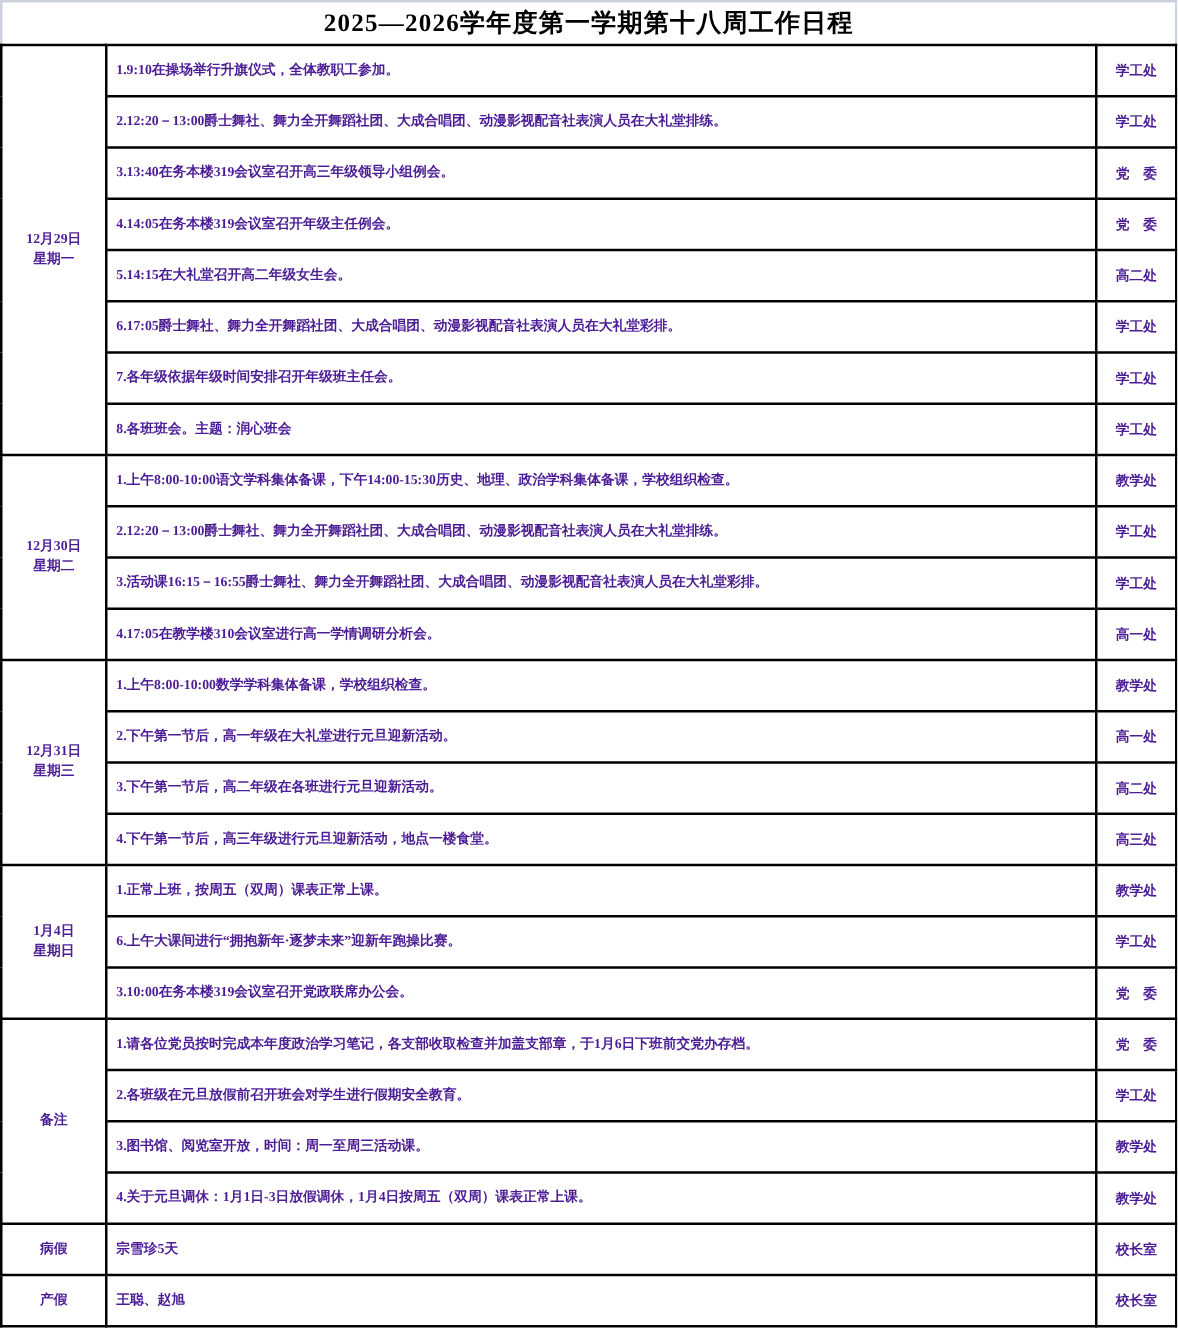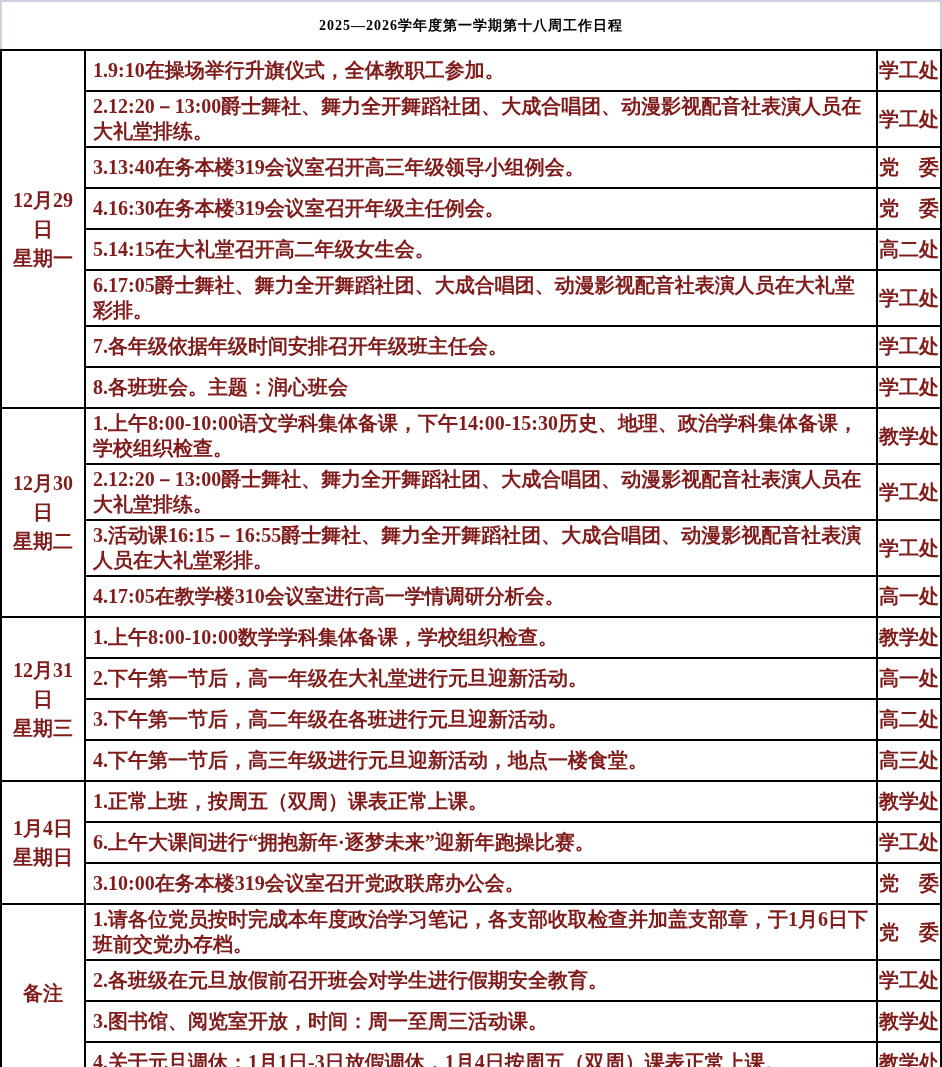--- a/index.html
+++ b/index.html
@@ -11,42 +11,42 @@
     width: 942px;
     height: 1067px;
     box-sizing: border-box;
     background: #ffffff;
     font-family: "Liberation Serif", "DejaVu Serif", serif;
     color: #000000;
     overflow: hidden;
   }
   .title-bar {
     box-sizing: border-box;
-    height: 49px;
+    height: 35px;
     border-top: 2px solid #ccd1dd;
     border-left: 2px solid #ccd1dd;
     border-right: 2px solid #ccd1dd;
     display: flex;
     align-items: center;
     justify-content: center;
-    font-size: 14px;
+    font-size: 20px;
     font-weight: bold;
     letter-spacing: 1px;
   }
   table.schedule {
     width: 942px;
     border-collapse: collapse;
     table-layout: fixed;
   }
   table.schedule td {
     box-sizing: border-box;
     border: 2px solid #000000;
     font-weight: bold;
-    font-size: 20px;
-    color: #7f1d1d;
+    font-size: 11px;
+    color: #4c1d95;
     vertical-align: middle;
     overflow: hidden;
   }
   table.schedule tr {
     height: 41px;
   }
   td.date-cell {
     text-align: center;
     line-height: 1.45;
     padding: 0 2px;
@@ -86,21 +86,21 @@
         </tr>
         <tr>
           <td class="task-cell">2.12:20－13:00爵士舞社、舞力全开舞蹈社团、大成合唱团、动漫影视配音社表演人员在大礼堂排练。</td>
           <td class="dept-cell">学工处</td>
         </tr>
         <tr>
           <td class="task-cell">3.13:40在务本楼319会议室召开高三年级领导小组例会。</td>
           <td class="dept-cell">党　委</td>
         </tr>
         <tr>
-          <td class="task-cell">4.16:30在务本楼319会议室召开年级主任例会。</td>
+          <td class="task-cell">4.14:05在务本楼319会议室召开年级主任例会。</td>
           <td class="dept-cell">党　委</td>
         </tr>
         <tr>
           <td class="task-cell">5.14:15在大礼堂召开高二年级女生会。</td>
           <td class="dept-cell">高二处</td>
         </tr>
         <tr>
           <td class="task-cell">6.17:05爵士舞社、舞力全开舞蹈社团、大成合唱团、动漫影视配音社表演人员在大礼堂彩排。</td>
           <td class="dept-cell">学工处</td>
         </tr>

